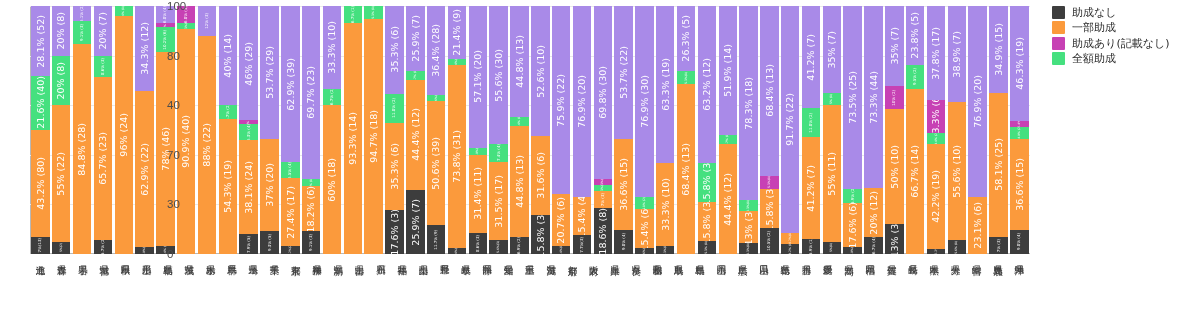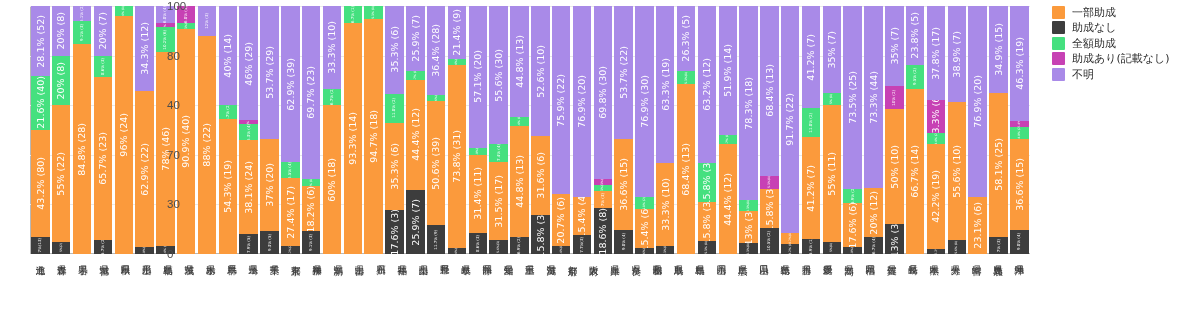--- a/index.html
+++ b/index.html
@@ -1012,34 +1012,30 @@
       <div class="xlabel-cell">
         <span class="xlabel-text">鹿児島県</span>
       </div>
       <div class="xlabel-cell">
         <span class="xlabel-text">沖縄県</span>
       </div>
     </div>
 
   <div class="legend" id="legend">
       <div class="legend-row">
+        <span class="legend-swatch" style="background: rgb(61, 61, 61);"></span>
+        <span class="legend-text">助成なし</span>
+      </div>
+      <div class="legend-row">
         <span class="legend-swatch" style="background: rgb(251, 154, 60);"></span>
         <span class="legend-text">一部助成</span>
       </div>
       <div class="legend-row">
-        <span class="legend-swatch" style="background: rgb(61, 61, 61);"></span>
-        <span class="legend-text">助成なし</span>
+        <span class="legend-swatch" style="background: rgb(199, 65, 180);"></span>
+        <span class="legend-text">助成あり(記載なし)</span>
       </div>
       <div class="legend-row">
         <span class="legend-swatch" style="background: rgb(69, 224, 127);"></span>
         <span class="legend-text">全額助成</span>
       </div>
-      <div class="legend-row">
-        <span class="legend-swatch" style="background: rgb(199, 65, 180);"></span>
-        <span class="legend-text">助成あり(記載なし)</span>
-      </div>
-      <div class="legend-row">
-        <span class="legend-swatch" style="background: rgb(169, 138, 232);"></span>
-        <span class="legend-text">不明</span>
-      </div>
     </div>
 
 </div>
 
 </body></html>

